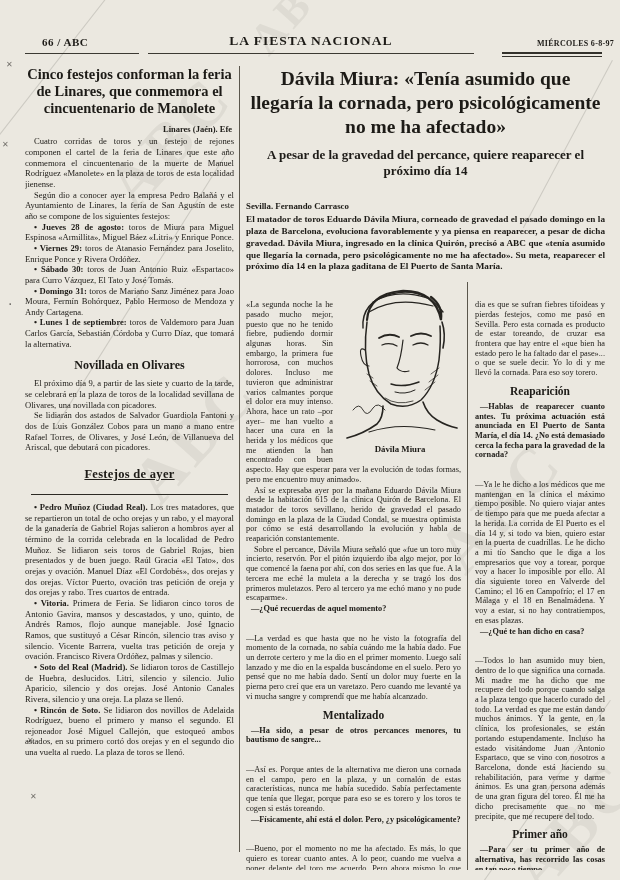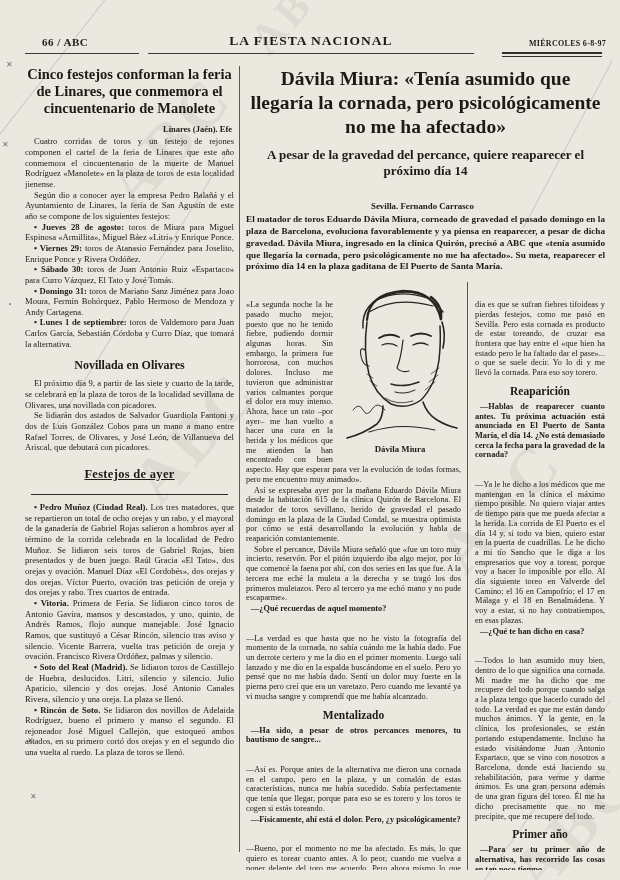--- a/index.html
+++ b/index.html
@@ -11,41 +11,41 @@
   .page {
     position:relative; width:620px; height:880px; overflow:hidden;
     background:#ebe8e0;
     color:#1d1b17;
   }
   
   .folio { position:absolute; top:36px; left:42px; font-size:11px; font-weight:bold; letter-spacing:.5px; }
   .rule-left { position:absolute; top:53px; left:25px; width:114px; height:1px; background:#3c3a33; }
   .section-title { position:absolute; top:33px; left:150px; width:322px; text-align:center; font-size:13.5px; font-weight:bold; letter-spacing:1px; }
   .rule-center { position:absolute; top:53px; left:148px; width:326px; height:1px; background:#3c3a33; }
-  .page-date { position:absolute; top:39px; right:14px; font-size:8px; font-weight:bold; letter-spacing:.3px; }
+  .page-date { position:absolute; top:39px; right:6px; font-size:8px; font-weight:bold; letter-spacing:.3px; }
   .rule-right { position:absolute; top:52px; right:18px; width:100px; height:5px; border-top:2px solid #33312b; border-bottom:1px solid #33312b; }
   
   .content { position:absolute; top:62px; left:25px; right:15px; bottom:10px; display:flex; overflow:hidden; }
   .col-left { width:209px; flex:none; overflow:hidden; }
   .vdiv { width:1px; flex:none; background:#5a564c; margin:4px 6px 18px 5px; }
   .col-main { flex:1; overflow:hidden; }
   
   .lhead { font-size:14.5px; font-weight:bold; text-align:center; line-height:1.18; margin:4px 2px 7px; }
   .dateline { text-align:right; font-weight:bold; font-size:8.5px; margin:0 2px 2px; }
   .col-left p { font-size:8.6px; line-height:1.24; text-align:justify; text-indent:9px; }
   .col-left p .plead { font-weight:bold; }
   .bullet { text-indent:9px; }
   .bullet::before { content:"• "; font-weight:bold; }
   .subhead-c { text-align:center; font-weight:bold; font-size:12px; margin:9px 0 5px; }
   .ayer-headwrap { margin:11px 6px 7px; border-bottom:1px solid #2c2a24; padding-bottom:12px; text-align:center; }
   .ayer-head { font-weight:bold; font-size:12.5px; text-decoration:underline; letter-spacing:.3px; }
   
   .mhl { font-size:19.5px; font-weight:bold; text-align:center; line-height:1.22; margin:5px 2px 9px; }
   .msub { text-align:center; font-weight:bold; font-size:13px; margin-bottom:22px; }
-  .mby { text-align:center; font-weight:bold; font-size:8.8px; margin:0 6px 3px 0; }
+  .mby { text-align:left; font-weight:bold; font-size:8.8px; margin:0 6px 3px 0; }
   .mlead { font-weight:bold; font-size:9.2px; line-height:1.28; text-align:justify; margin-bottom:7px; }
   .mbody { display:flex; }
   .mcol1 { width:215px; flex:none; overflow:hidden; }
   .mvdiv { width:1px; flex:none; background:#5a564c; margin:2px 7px 14px 6px; }
   .mcol2 { flex:1; overflow:hidden; }
   .mbody p { font-size:8.3px; line-height:1.17; text-align:justify; text-indent:8px; margin-bottom:1px; }
   .mbody p.noind { text-indent:0;margin-top:20px; }
   .mbody p.q { font-weight:bold; text-indent:5px; }
   .mheadc { text-align:center; font-weight:bold; font-size:11.5px; margin:7px 0 5px; }
   

